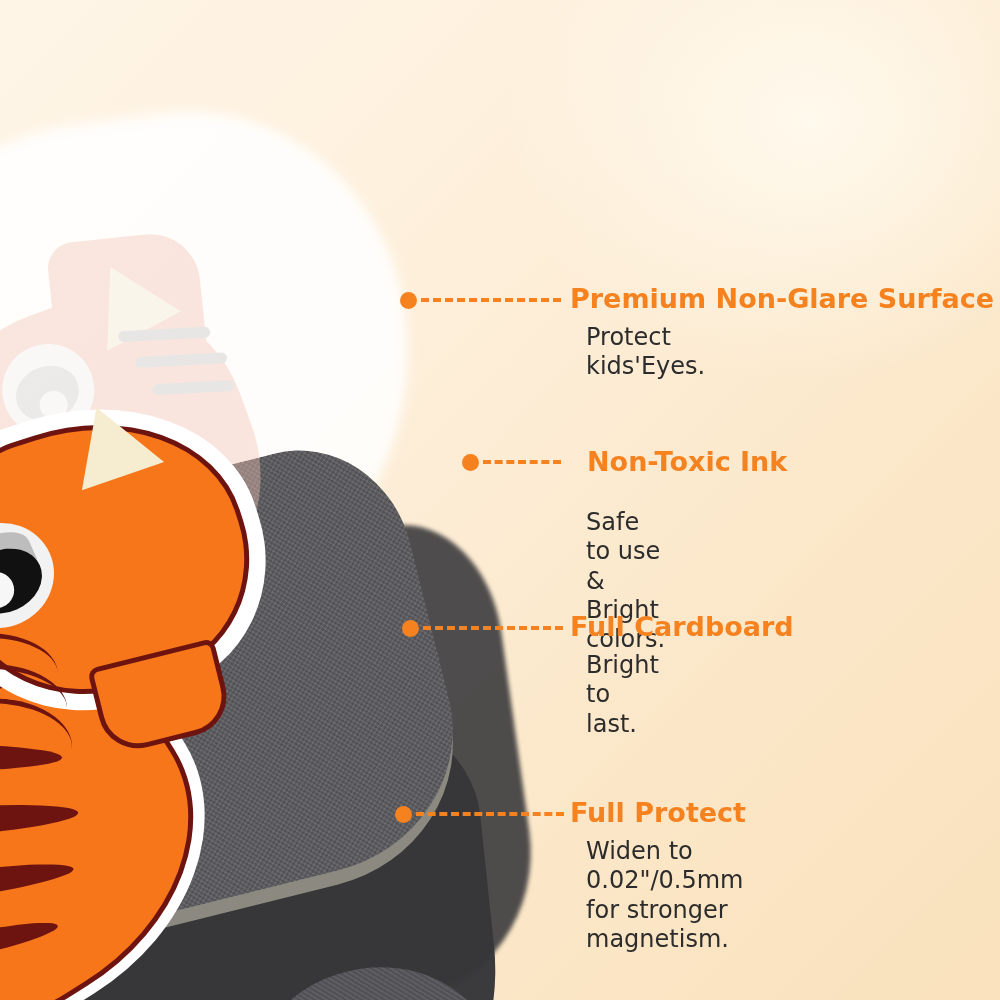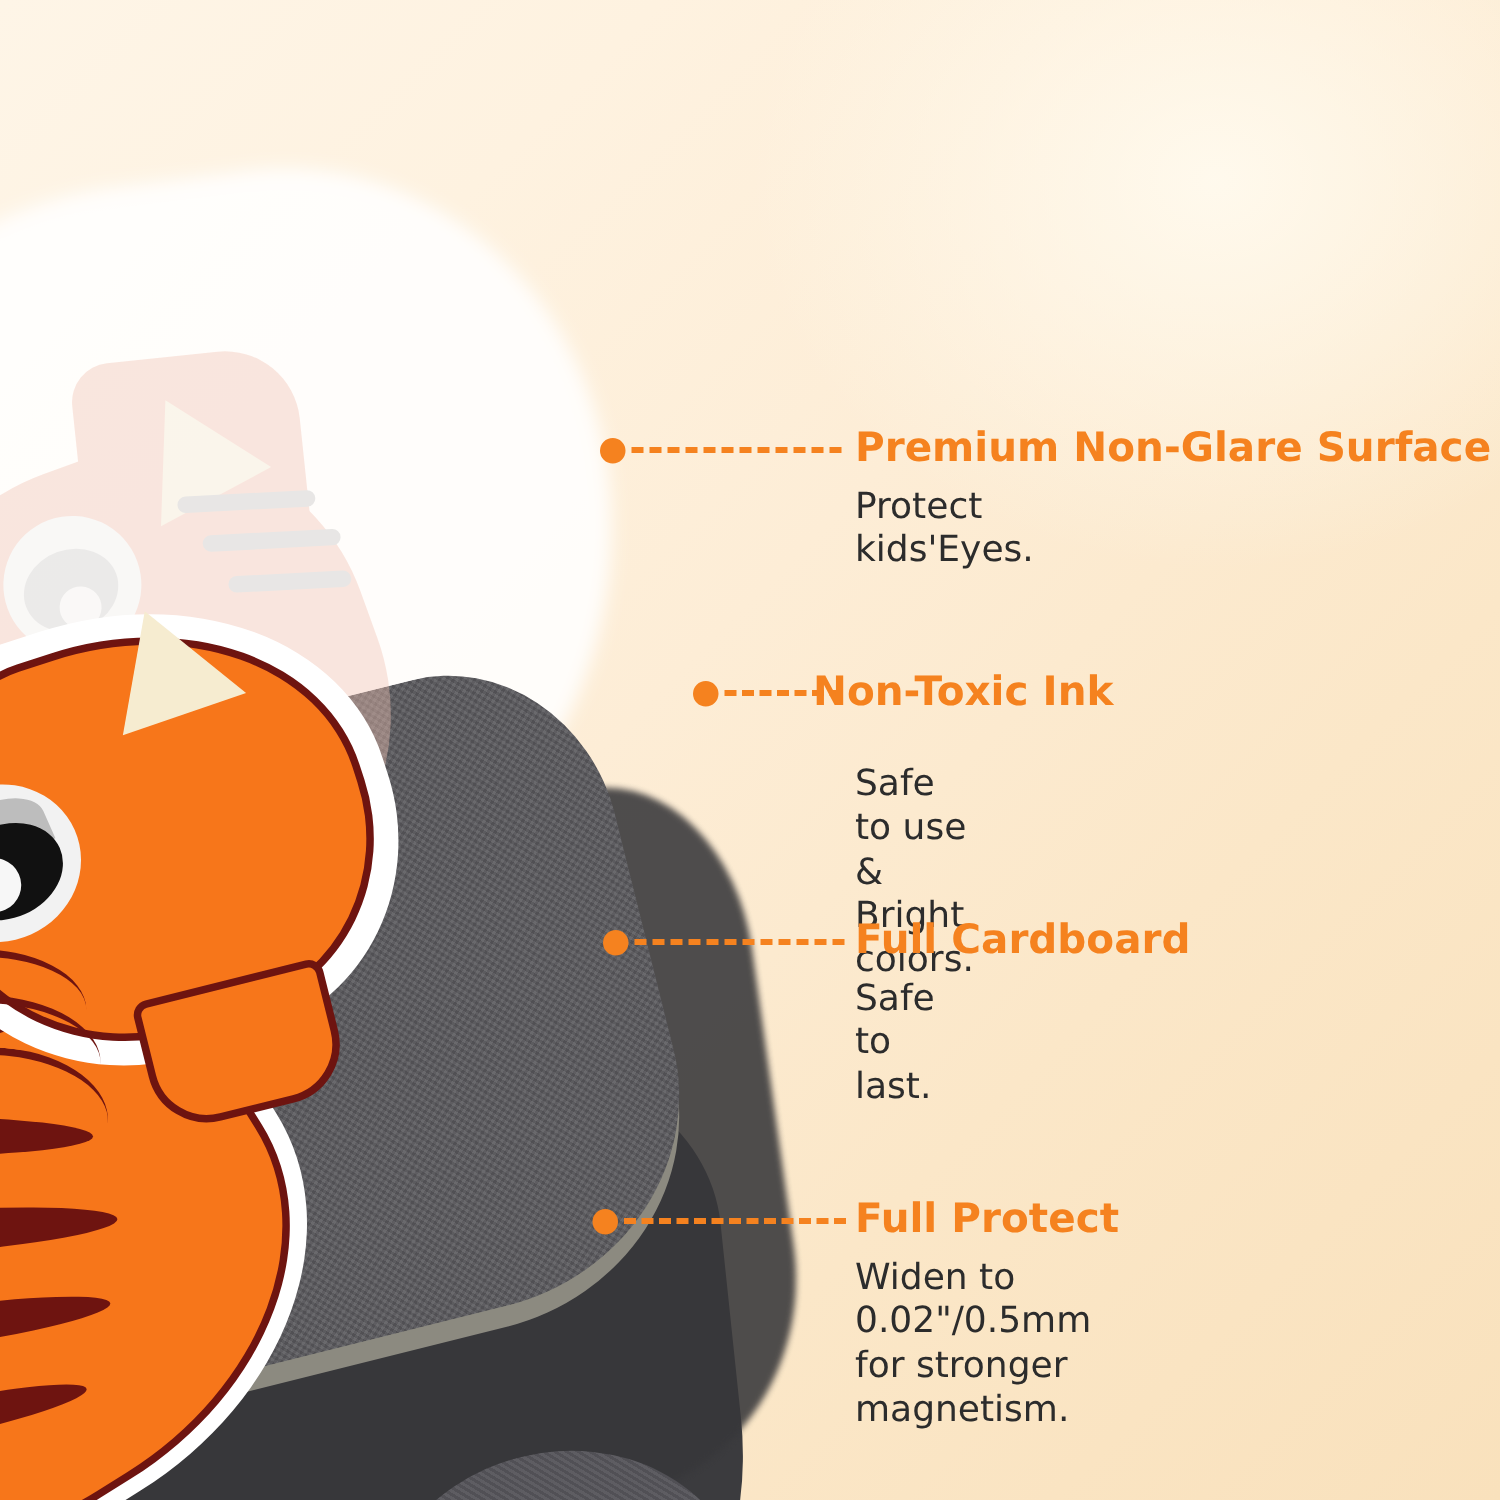--- a/index.html
+++ b/index.html
@@ -363,31 +363,32 @@
     font-size: 27px;
     white-space: nowrap;
     font-family: "DejaVu Sans", sans-serif;
   }
   .feat-desc {
     position: absolute;
     color: #2C2C2C;
     font-size: 24px;
     line-height: 1.22;
     font-family: "DejaVu Sans", sans-serif;
+    margin-left: 16px;
   }
 
   
   #f1-line   { left: 400px; top: 291px; }
   #f1-line .dashes { width: 140px; }
   #f1-title  { left: 570px; top: 283px; }
   #f1-desc   { left: 570px; top: 323px; }
   
   #f2-line   { left: 462px; top: 453px; }
   #f2-line .dashes { width: 78px; }
-  #f2-title  { left: 542px; top: 446px; }
+  #f2-title  { left: 587px; top: 446px; }
   #f2-desc   { left: 570px; top: 508px; }
   
   #f3-line   { left: 402px; top: 619px; }
   #f3-line .dashes { width: 140px; }
   #f3-title  { left: 570px; top: 611px; }
   #f3-desc   { left: 570px; top: 651px; }
   
   #f4-line   { left: 395px; top: 805px; }
   #f4-line .dashes { width: 148px; }
   #f4-title  { left: 570px; top: 797px; }
@@ -468,21 +469,21 @@
     <div class="feat-title" id="f2-title">Non-Toxic Ink</div>
     <div class="feat-desc" id="f2-desc">Safe to use &amp; Bright colors.</div>
   </div>
 
   <div class="feature">
     <div class="callout-line" id="f3-line">
       <span class="dot"></span>
       <span class="dashes"></span>
     </div>
     <div class="feat-title" id="f3-title">Full Cardboard</div>
-    <div class="feat-desc" id="f3-desc">Safe to last.</div>
+    <div class="feat-desc" id="f3-desc">Bright to last.</div>
   </div>
 
   <div class="feature">
     <div class="callout-line" id="f4-line">
       <span class="dot"></span>
       <span class="dashes"></span>
     </div>
     <div class="feat-title" id="f4-title">Full Protect</div>
     <div class="feat-desc" id="f4-desc">Widen to 0.02"/0.5mm for stronger magnetism.</div>
   </div>

